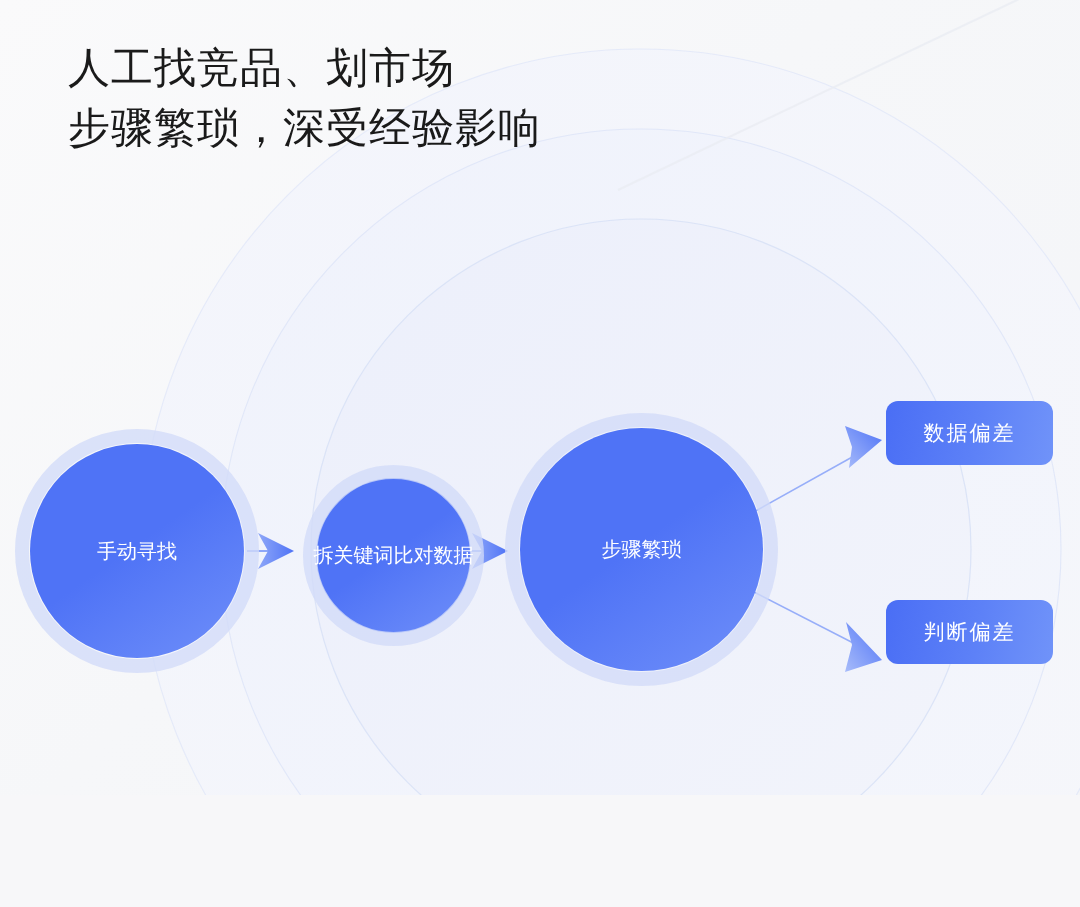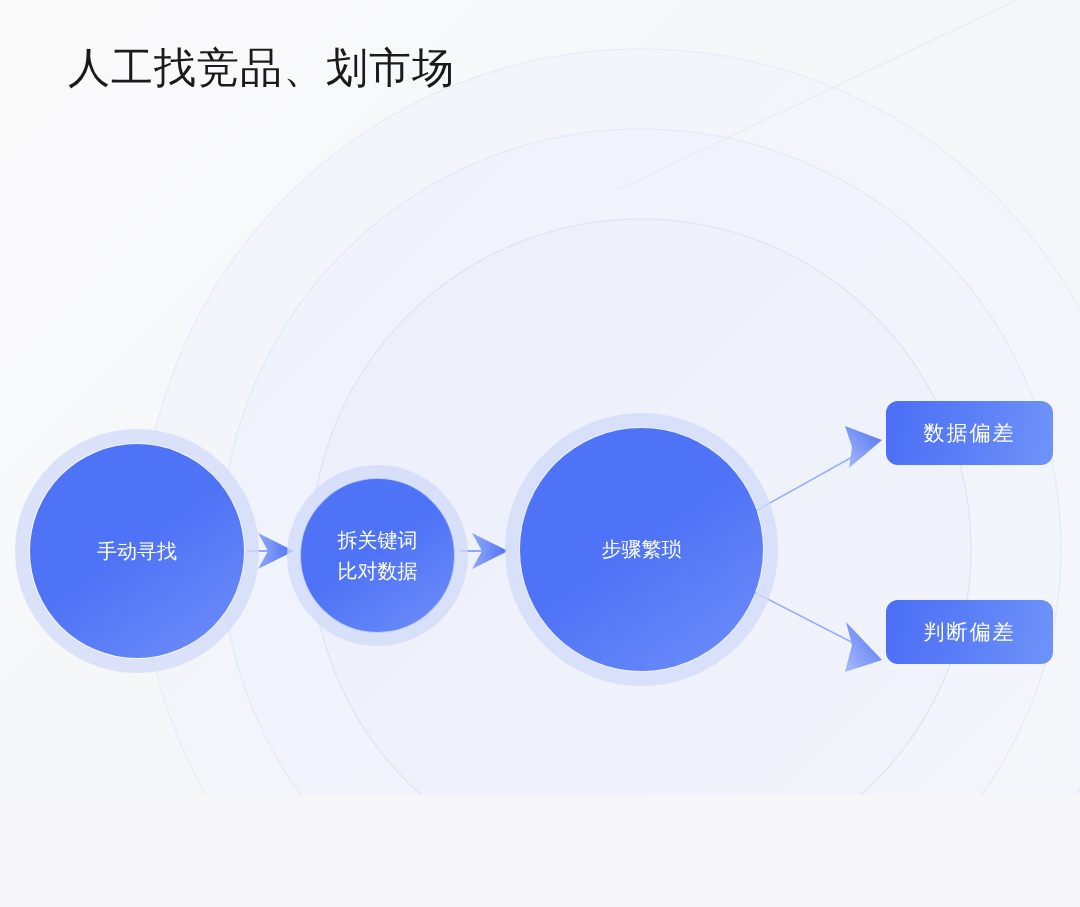--- a/index.html
+++ b/index.html
@@ -36,41 +36,41 @@
     font-weight:400;
     letter-spacing:1px;
     white-space:nowrap;
   }
 
   
   .node {
     position:absolute;
     border-radius:50%;
     display:flex;
-    flex-direction:column;
+    flex-direction:row;
     align-items:center;
     justify-content:center;
     color:#ffffff;
     text-align:center;
     background:linear-gradient(145deg,#4f73f6 0%,#4f73f6 48%,#6f8ff9 100%);
     z-index:5;
   }
   .node .halo {
     position:absolute;
     border-radius:50%;
     border:14px solid rgba(210,219,248,0.78);
     z-index:-1;
   }
   .node-line { white-space:nowrap; font-weight:500; }
 
   #node1 { left:30px;  top:444px; width:214px; height:214px; }
   #node1 .halo { left:-15px; top:-15px; width:244px; height:244px; }
   #node1 .node-line { font-size:20px; line-height:1.52; }
 
-  #node2 { left:300px; top:478px; width:155px; height:155px; }
+  #node2 { left:316px; top:478px; width:155px; height:155px; }
   #node2 .halo { left:-13px; top:-13px; width:181px; height:181px; }
   #node2 .node-line { font-size:20px; line-height:1.52; }
 
   #node3 { left:520px; top:428px; width:243px; height:243px; }
   #node3 .halo { left:-15px; top:-15px; width:273px; height:273px; }
   #node3 .node-line { font-size:20px; line-height:1.52; }
 
   
   .outcome {
     position:absolute;
@@ -130,20 +130,21 @@
 
     <circle cx="641" cy="549" r="500" fill="none" stroke="#dfe6f8" stroke-width="1.1" opacity="0.75"></circle>
     <circle cx="641" cy="549" r="420" fill="none" stroke="#dce4f7" stroke-width="1.1" opacity="0.8"></circle>
     <circle cx="641" cy="549" r="330" fill="none" stroke="#d7e0f6" stroke-width="1.2" opacity="0.85"></circle>
 
     <path d="M 618 190 L 1080 -30" stroke="#eaecf2" stroke-width="2" fill="none" opacity="0.8"></path>
   </svg>
 
   <div class="title-block">
     <div class="title-line">人工找竞品、划市场</div>
+    <div class="title-line">步骤繁琐，深受经验影响</div>
   </div>
 
   <svg class="connectors" viewBox="0 0 1080 907" xmlns="http://www.w3.org/2000/svg">
     <defs>
       <linearGradient id="arrGrad" x1="0" y1="0" x2="1" y2="0">
         <stop offset="0%" stop-color="#8ea7f8"></stop>
         <stop offset="100%" stop-color="#4f73f6"></stop>
       </linearGradient>
       <linearGradient id="arrGradD" x1="0" y1="1" x2="1" y2="0">
         <stop offset="0%" stop-color="#a8bcfa"></stop>

